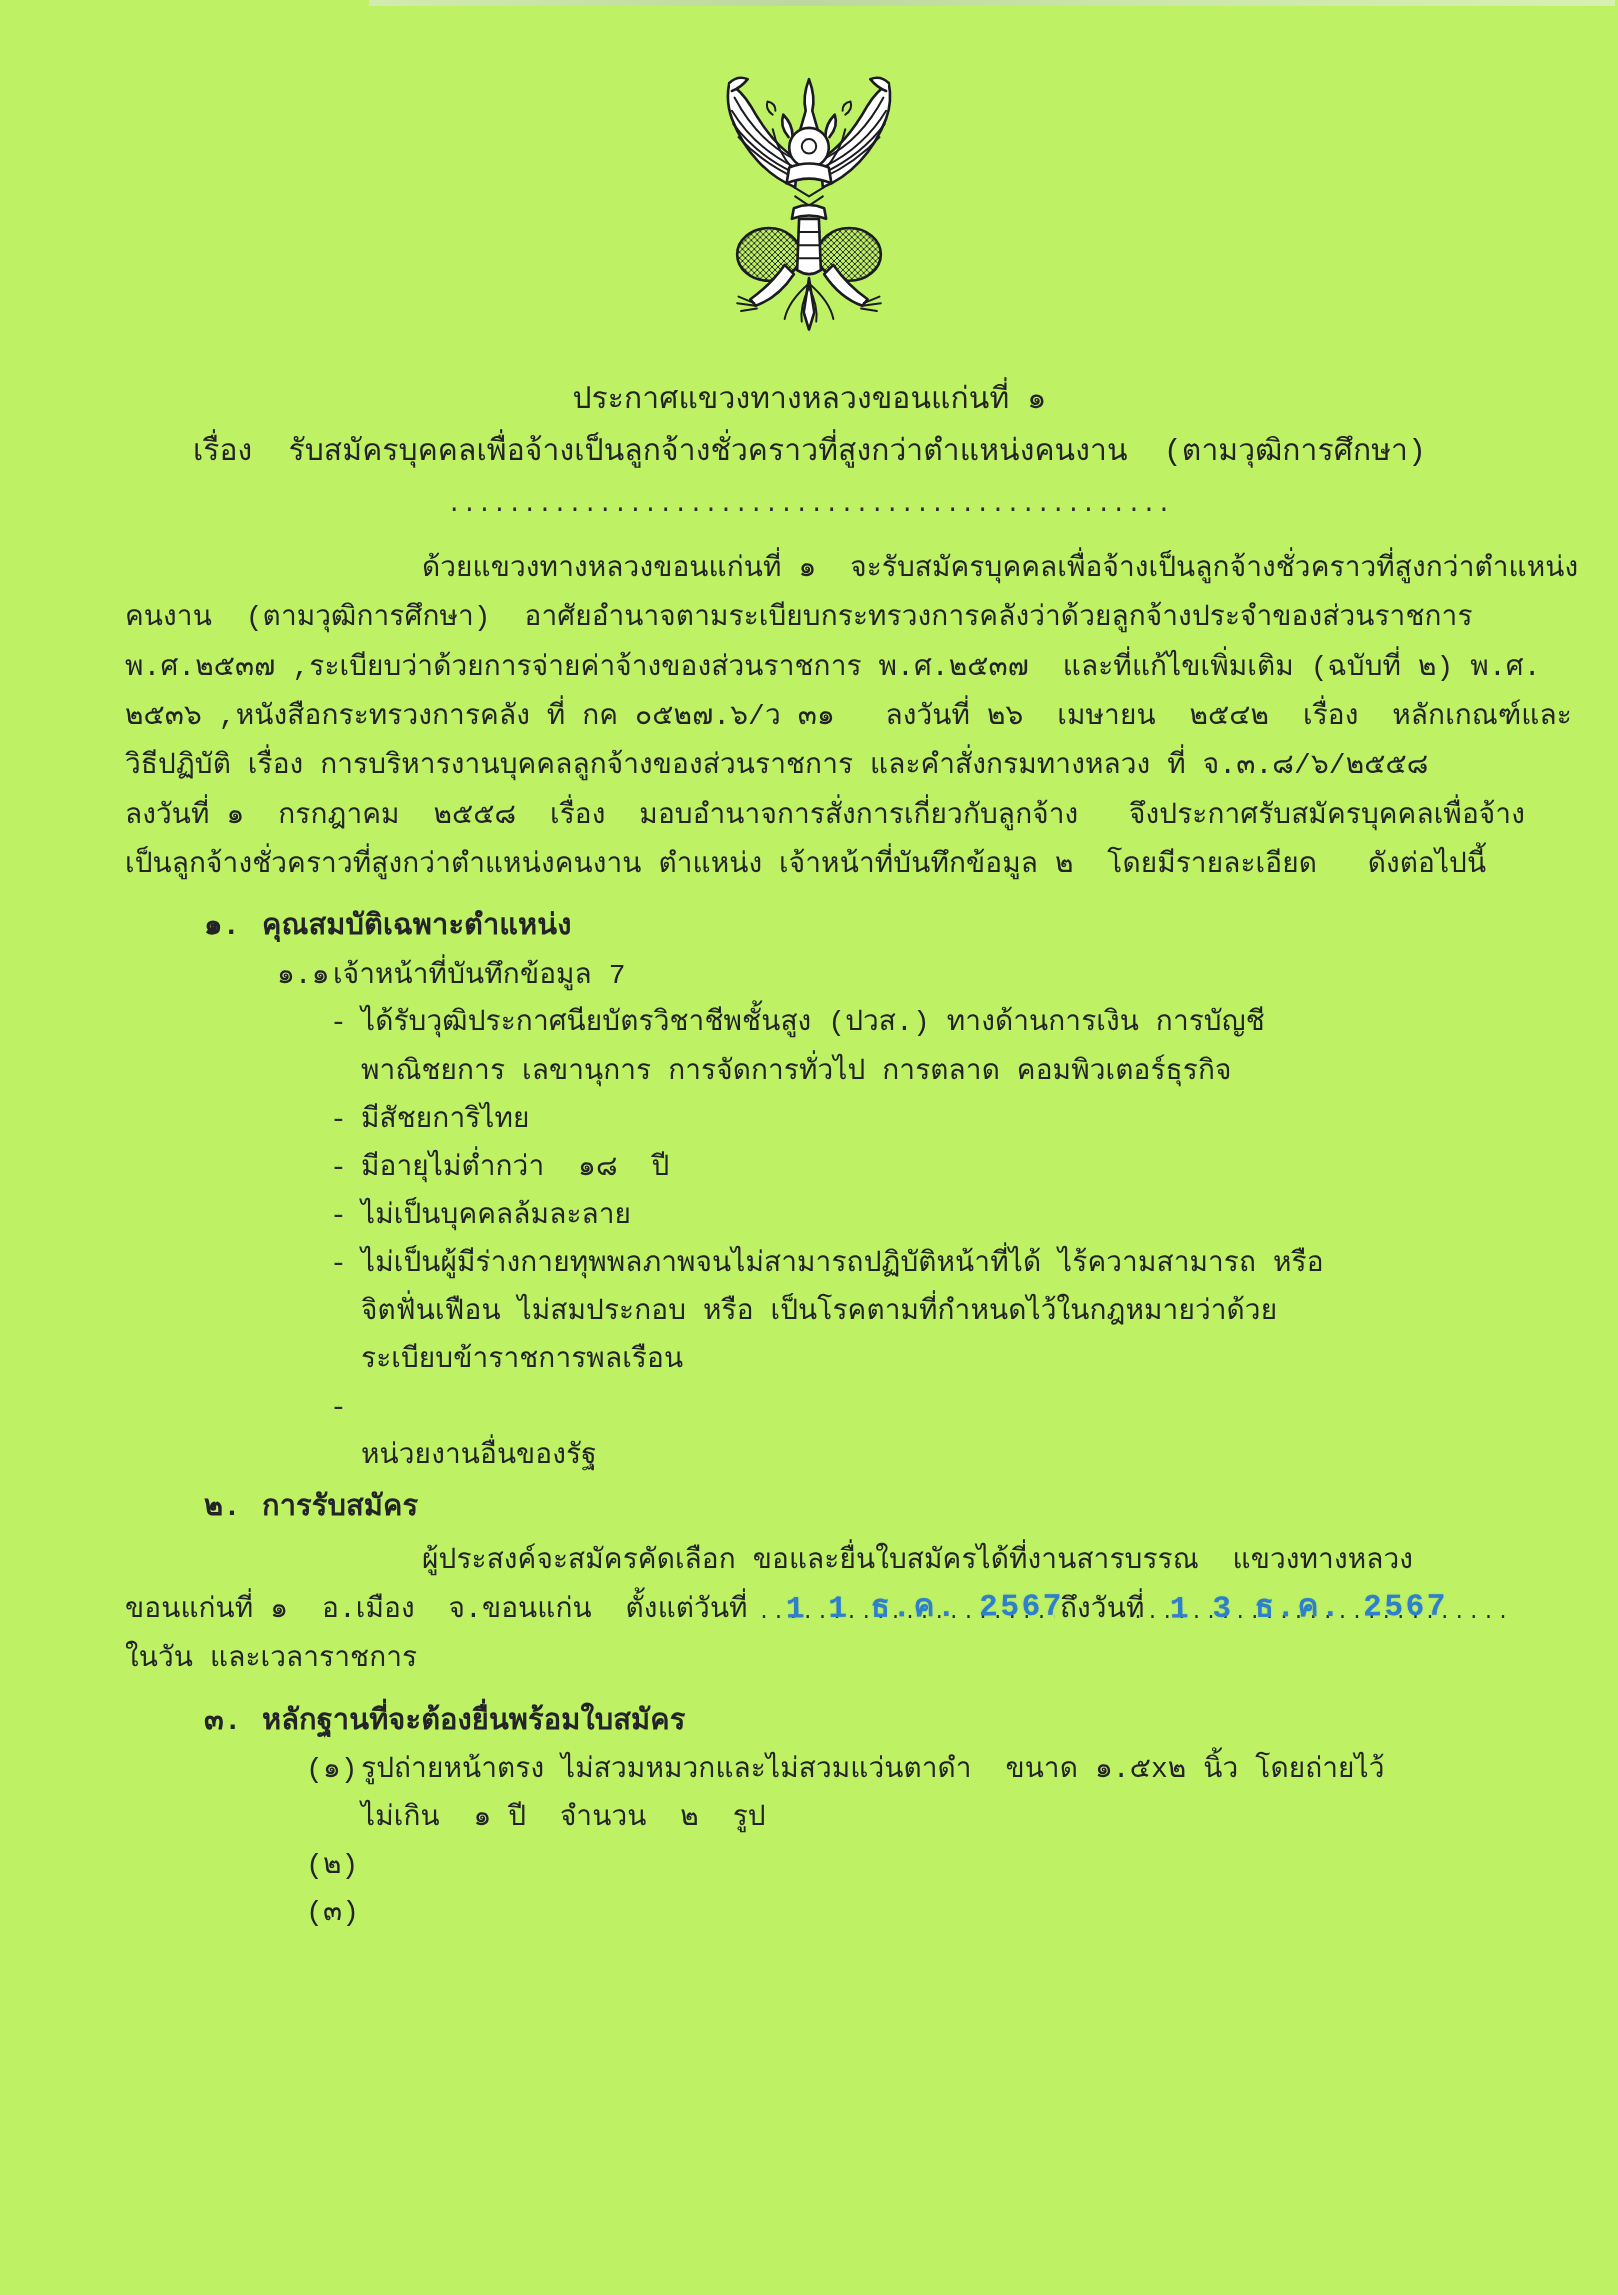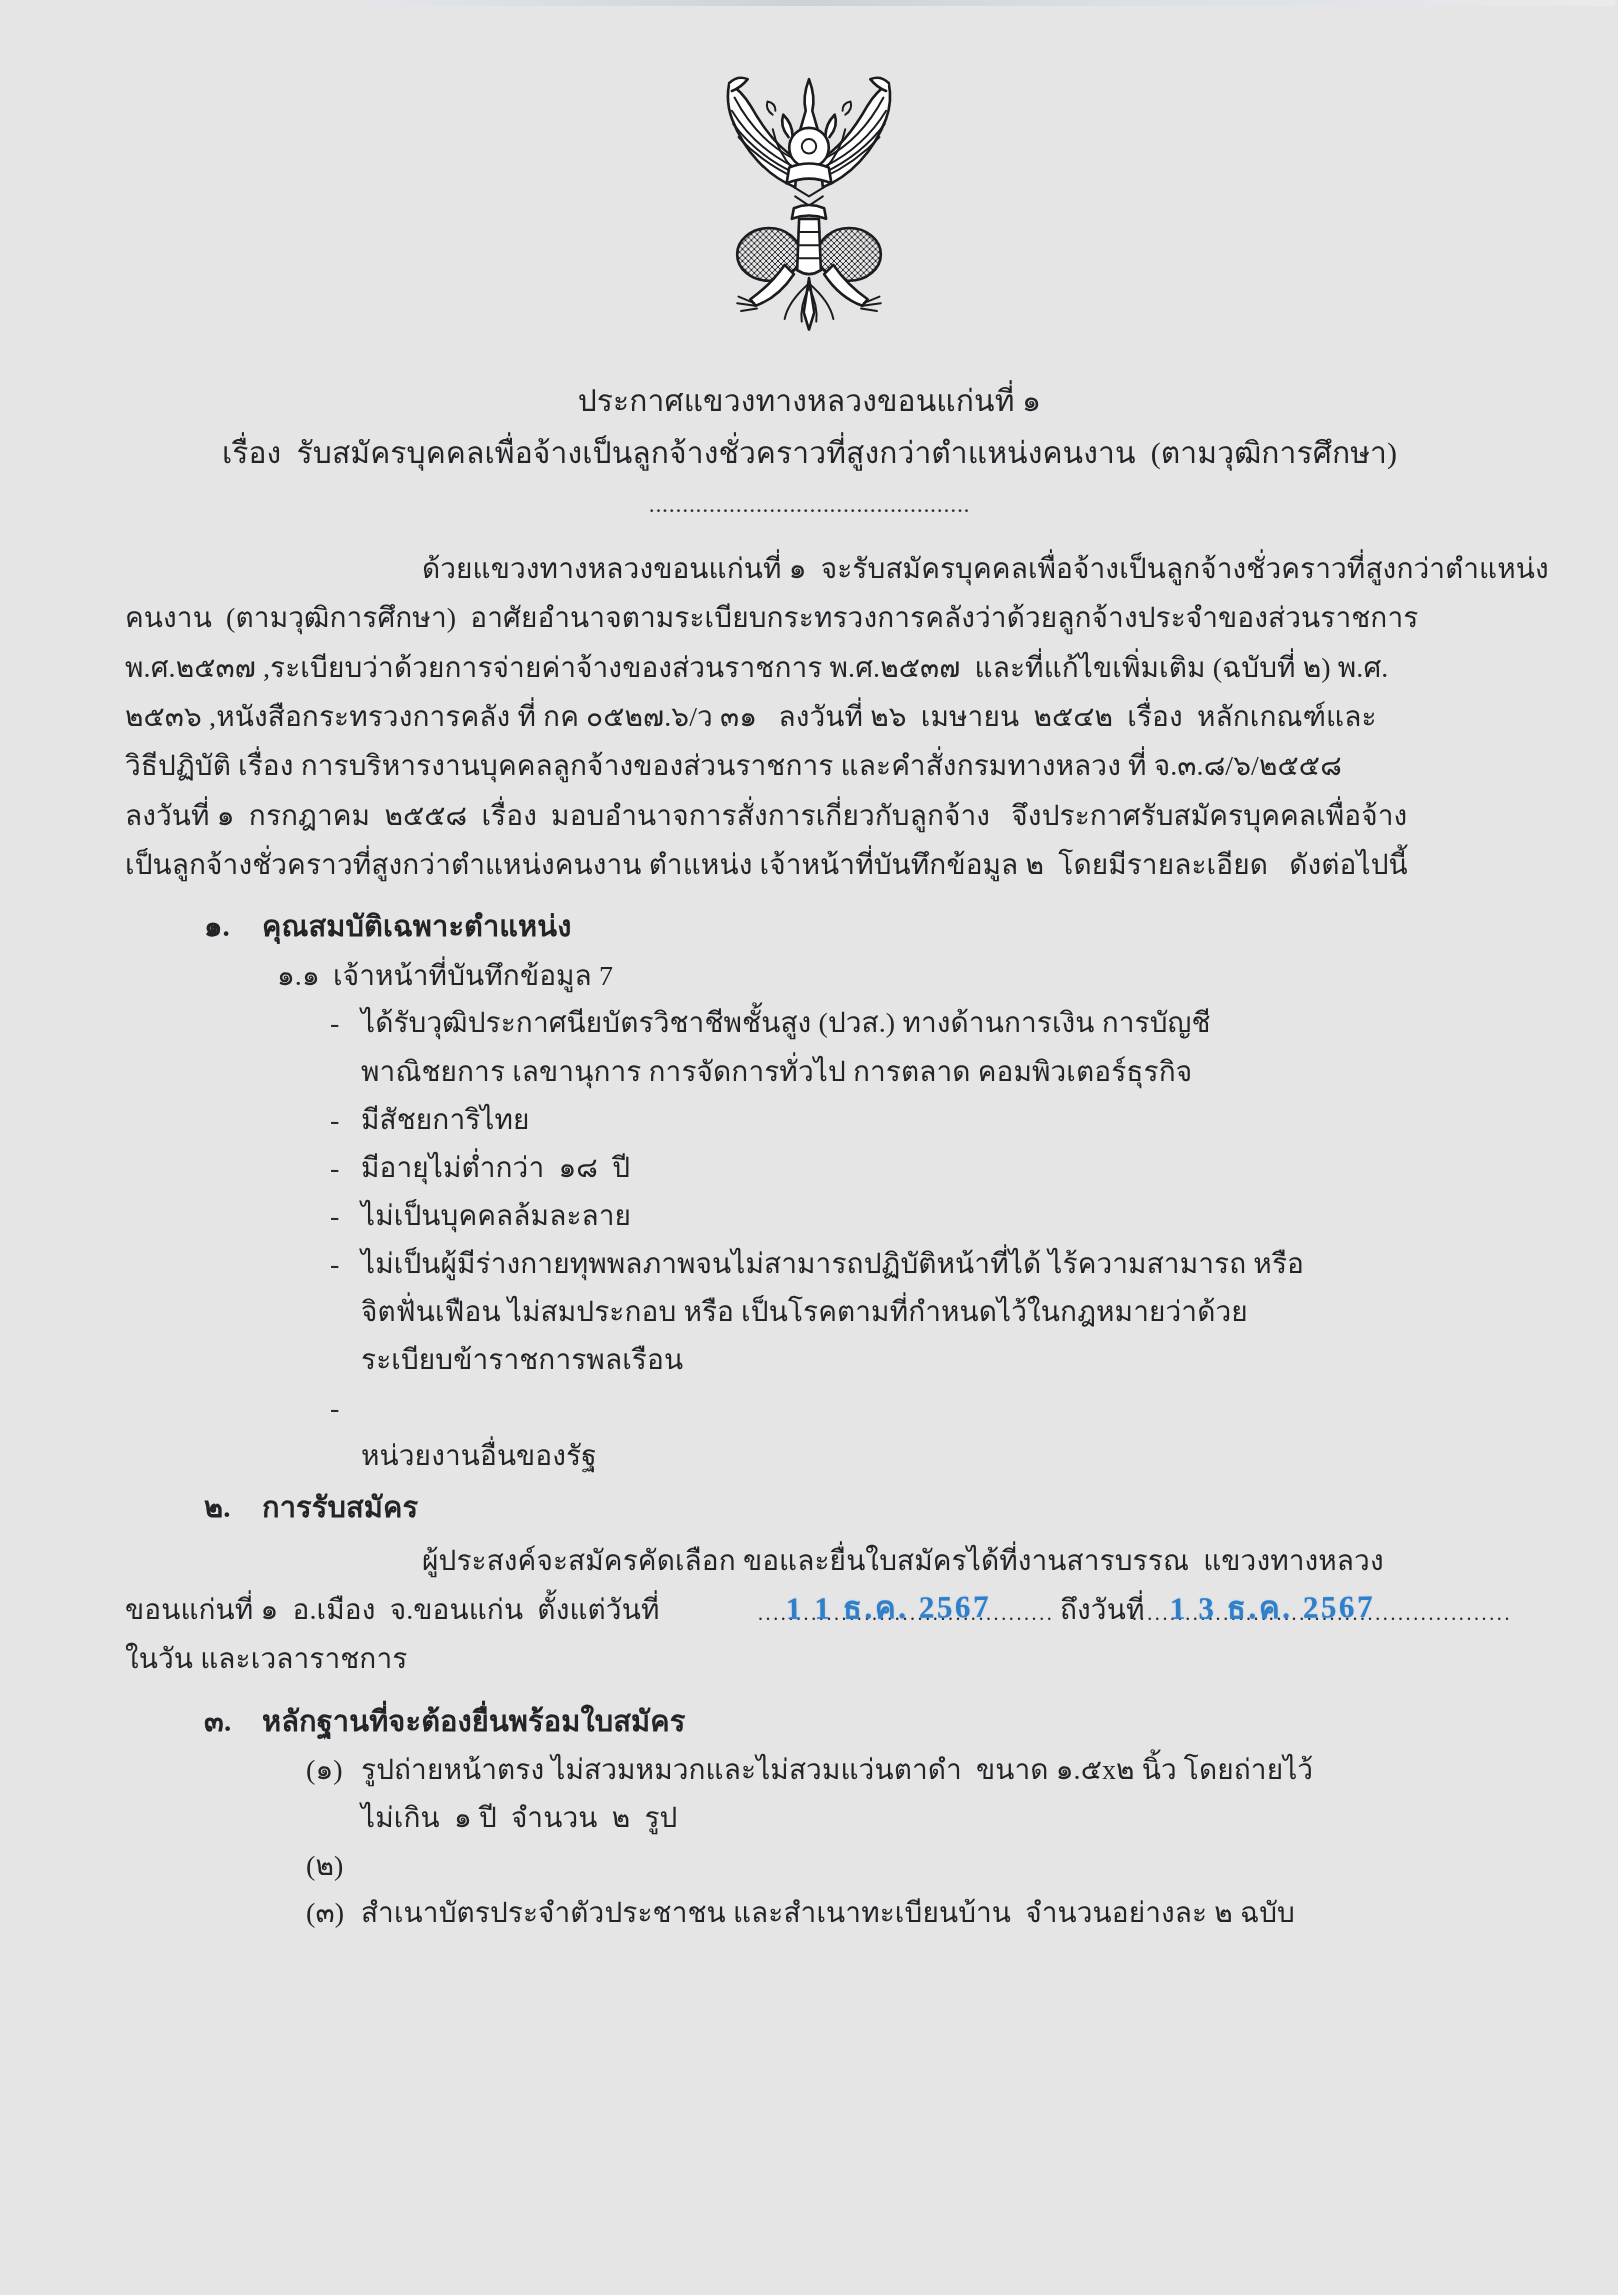--- a/index.html
+++ b/index.html
@@ -1,18 +1,18 @@
 <!DOCTYPE html>
 <html style="font-size:10.5px"><head>
 <meta charset="utf-8">
 <style>
   html,body{margin:0;padding:0;background:#ffffff;}
   .page{
-    position:relative;width:1619px;height:2295px;background:#e5e5e5;
-    font-family:Liberation Serif, serif;
+    position:relative;width:1619px;height:2295px;background:#bef264;
+    font-family:Liberation Mono, monospace;
     color:#232328;overflow:hidden;
   }
   .artifact-top{
     position:absolute;top:0;left:369px;width:1246px;height:6px;
     background:linear-gradient(90deg,#e3e7ec 0%,#b9c2cc 35%,#d5dbe2 60%,#eceff2 100%);
     opacity:.55;
   }
   .row{
     position:absolute;height:49px;line-height:49px;font-size:28px;
     white-space:pre;letter-spacing:0.1px;
@@ -135,15 +135,14 @@
   <div class="row bold" style="top:1697px;left:204px">๓.</div>
   <div class="row bold" style="top:1697px;left:262px">หลักฐานที่จะต้องยื่นพร้อมใบสมัคร</div>
 
   <div class="row" style="top:1745px;left:306px">(๑)</div>
   <div class="row" style="top:1745px;left:361px">รูปถ่ายหน้าตรง ไม่สวมหมวกและไม่สวมแว่นตาดำ  ขนาด ๑.๕x๒ นิ้ว โดยถ่ายไว้</div>
   <div class="row" style="top:1793px;left:361px">ไม่เกิน  ๑ ปี  จำนวน  ๒  รูป</div>
 
   <div class="row" style="top:1841px;left:306px">(๒)</div>
 
   <div class="row" style="top:1888px;left:306px">(๓)</div>
-  <div class="row" style="top:1888px;left:361px">สำเนาบัตรประจำตัวประชาชน และสำเนาทะเบียนบ้าน  จำนวนอย่างละ ๒ ฉบับ</div>
 </div>
 
 
 </body></html>

